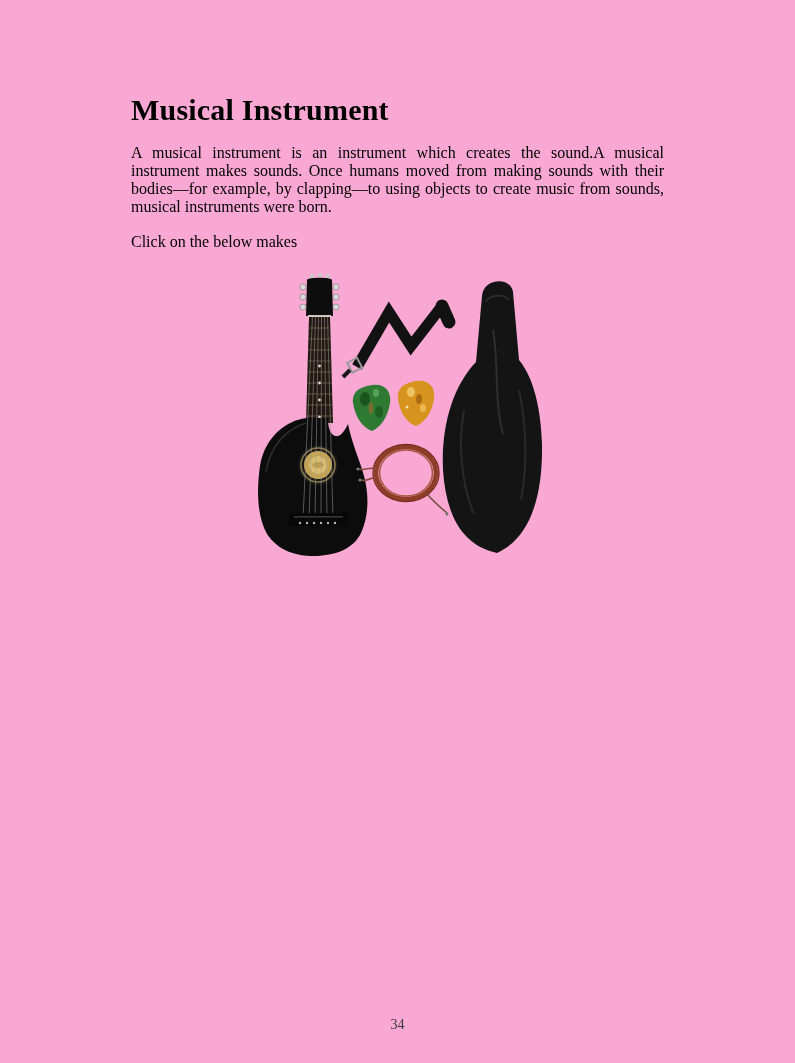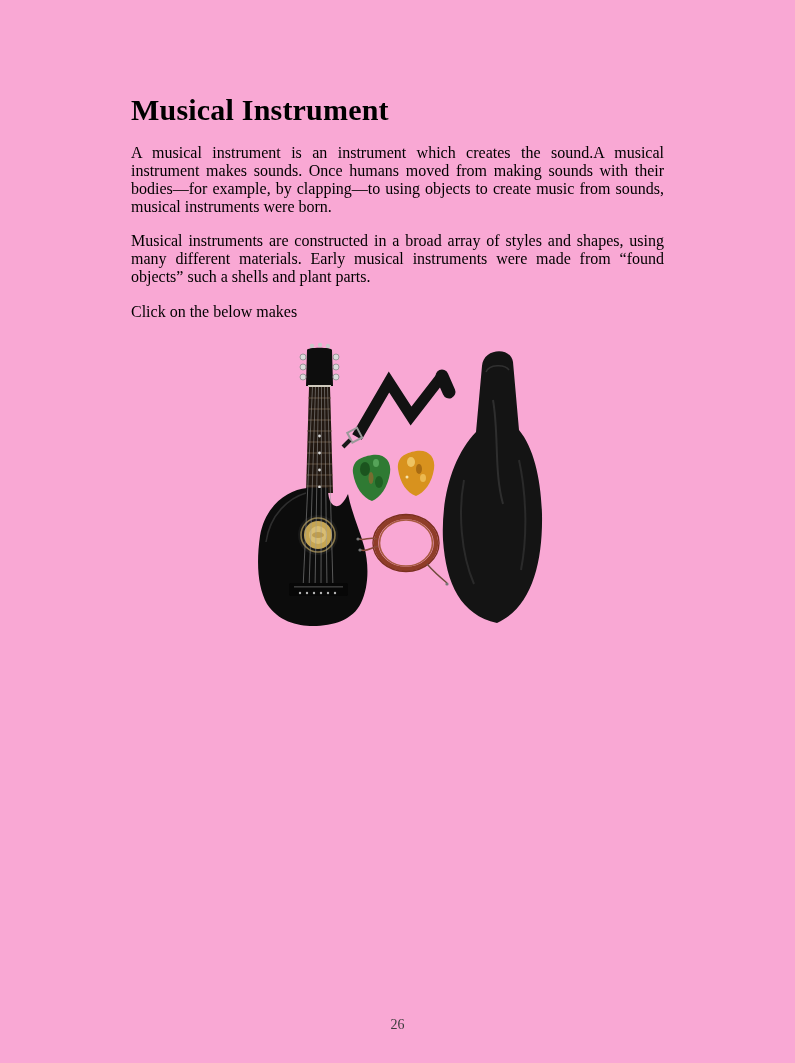--- a/index.html
+++ b/index.html
@@ -20,21 +20,20 @@
 <body>
 
 <div class="page">
   <div class="content">
 
     <h1 class="doc-title">Musical Instrument</h1>
 
 
     <p class="body-text">A musical instrument is an instrument which creates the sound.A musical instrument makes sounds. Once humans moved from making sounds with their bodies—for example, by clapping—to using objects to create music from sounds, musical instruments were born.</p>
 
-    <p class="body-text">Musical instruments are constructed in a broad array of styles and shapes, using many different materials. Early musical instruments were made from “found objects” such a shells and plant parts.</p>
 
 
     <p class="plain-text">Click on the below makes</p>
 
     <figure class="kit-figure">
       <svg width="290" height="285" viewBox="0 0 290 285" xmlns="http://www.w3.org/2000/svg">
 
         <g>
           <path d="M229,24 C230,6 258,4 260,20 L266,88 C281,106 288,138 289,172 C290,222 278,266 244,281 C208,273 193,242 190,198 C188,154 200,114 223,90 Z" fill="#141414"></path>
           <path d="M240,58 C246,92 241,130 250,162" stroke="#2e2e2e" stroke-width="2" fill="none"></path>
@@ -132,15 +131,15 @@
           <circle cx="107" cy="208" r="1.6" fill="#777777"></circle>
           <path d="M174,222 C181,230 188,236 194,241" stroke="#6e4a3a" stroke-width="1.4" fill="none"></path>
           <circle cx="194" cy="242" r="1.6" fill="#777777"></circle>
         </g>
       </svg>
     </figure>
 
   </div>
 
   <div class="footer">
-    <span>26</span>
+    <span>34</span>
   </div>
 </div>
 
 </body></html>

